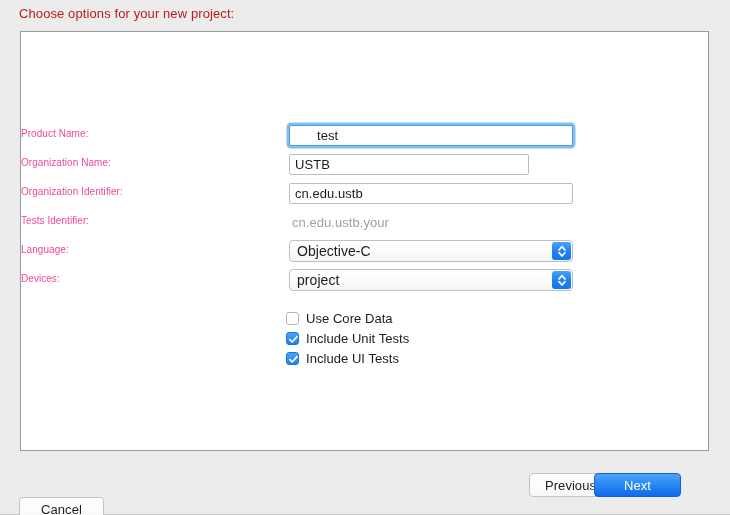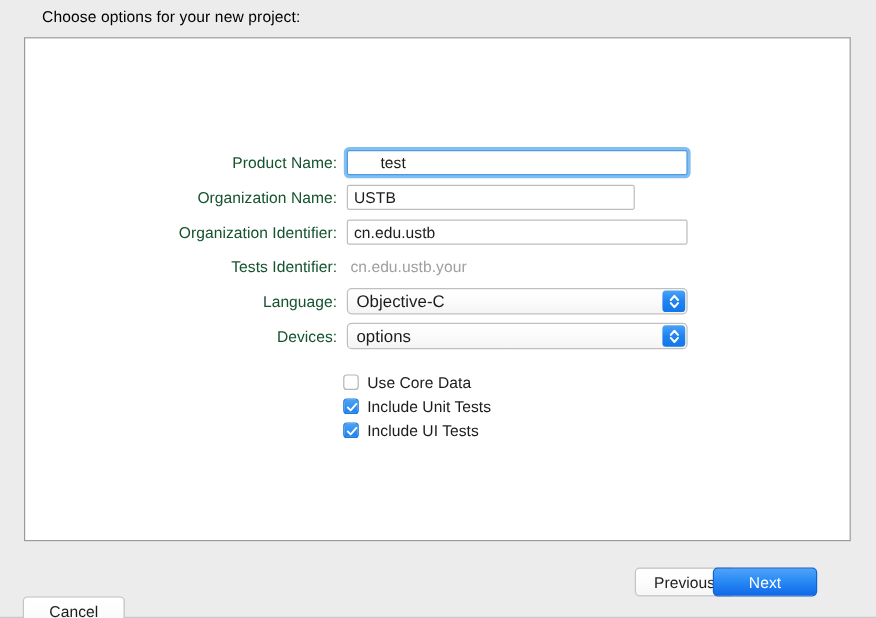--- a/index.html
+++ b/index.html
@@ -23,24 +23,23 @@
     border-bottom: 1px solid #c8c8c8;
     box-sizing: border-box;
   }
 
   
   #header-title {
     position: absolute;
     left: 19px;
     top: 6px;
     font-size: 13px;
-    color: #000000;
+    color: #b91c1c;
     letter-spacing: 0.1px;
     white-space: nowrap;
-    margin-left: 16px;
   }
 
   
   #content-panel {
     position: absolute;
     left: 20px;
     top: 31px;
     width: 689px;
     height: 420px;
     background: #ffffff;
@@ -53,23 +52,22 @@
     position: absolute;
     left: 0;
     top: 0;
     width: 100%;
   }
 
   .field-label {
     position: absolute;
     right: 0;
     width: 260px;
-    text-align: right;
-    font-size: 13px;
-    color: #14532d;
+    font-size: 10px;
+    color: #ec4899;
     white-space: nowrap;
     letter-spacing: 0.05px;
   }
 
   .text-input {
     position: absolute;
     height: 21px;
     box-sizing: border-box;
     background: #ffffff;
     border: 1px solid #bdbdbd;
@@ -219,21 +217,21 @@
             <svg width="14" height="6" viewBox="0 0 14 6" aria-hidden="true">
               <path d="M4 5 L7 1.6 L10 5" fill="none" stroke="#ffffff" stroke-width="1.7" stroke-linecap="round" stroke-linejoin="round"></path>
             </svg>
             <svg width="14" height="6" viewBox="0 0 14 6" aria-hidden="true">
               <path d="M4 1.6 L7 5 L10 1.6" fill="none" stroke="#ffffff" stroke-width="1.7" stroke-linecap="round" stroke-linejoin="round"></path>
             </svg>
           </span>
         </div>
         <div class="field-label" style="top: 241px; left: 0px;">Devices:</div>
         <div class="select-wrap" style="left: 268px; top: 237px; width: 284px;">
-          <span class="select-value">options</span>
+          <span class="select-value">project</span>
           <span class="stepper">
             <svg width="14" height="6" viewBox="0 0 14 6" aria-hidden="true">
               <path d="M4 5 L7 1.6 L10 5" fill="none" stroke="#ffffff" stroke-width="1.7" stroke-linecap="round" stroke-linejoin="round"></path>
             </svg>
             <svg width="14" height="6" viewBox="0 0 14 6" aria-hidden="true">
               <path d="M4 1.6 L7 5 L10 1.6" fill="none" stroke="#ffffff" stroke-width="1.7" stroke-linecap="round" stroke-linejoin="round"></path>
             </svg>
           </span>
         </div>
         <div class="check-row" style="left: 265px; top: 277px;">

